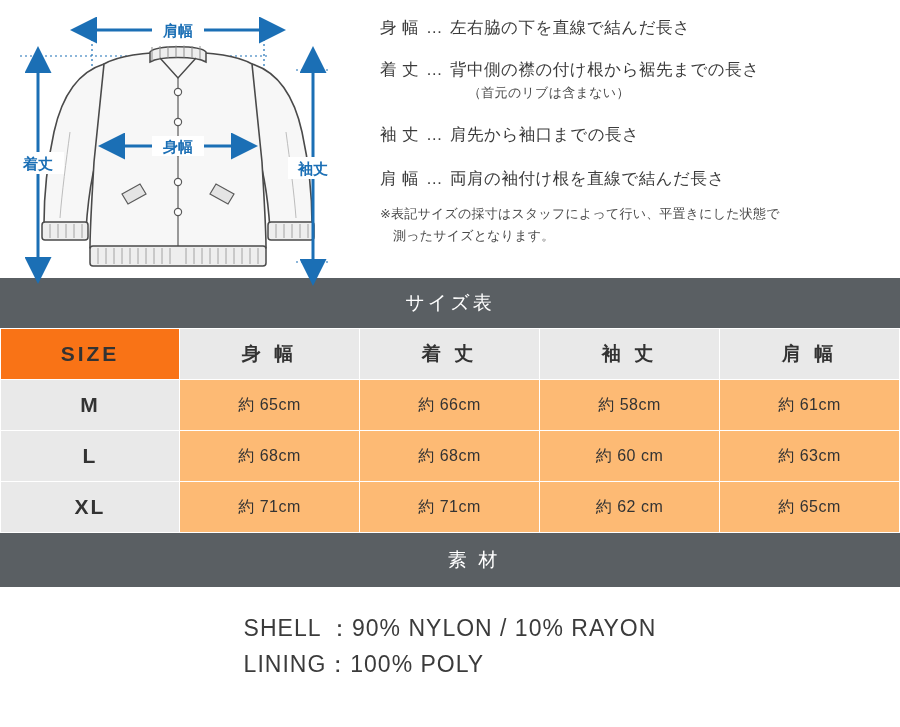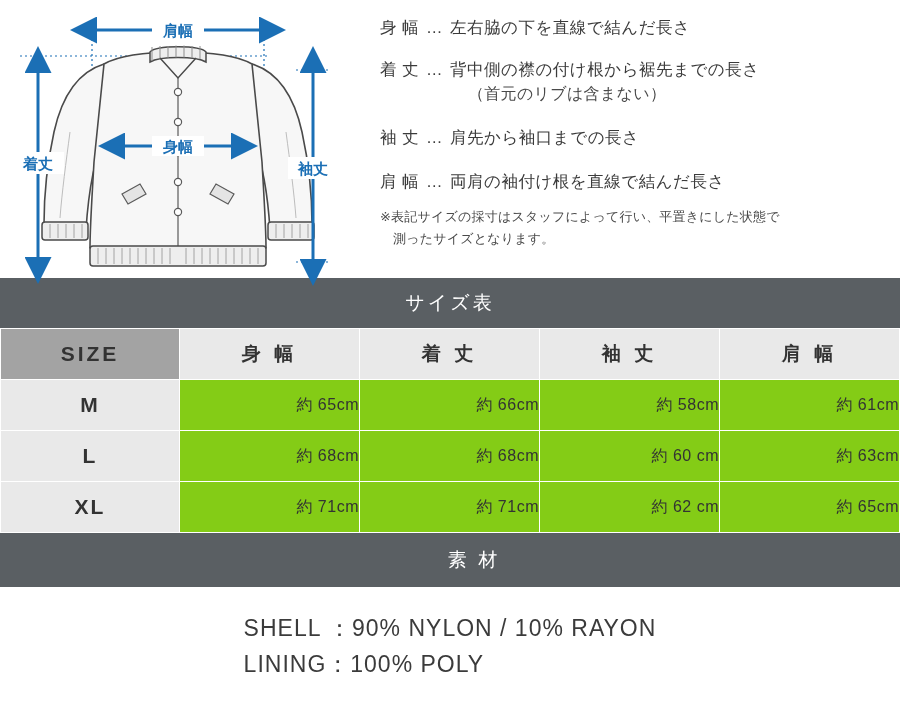--- a/index.html
+++ b/index.html
@@ -55,21 +55,21 @@
     white-space: nowrap;
   }
   .legend-row .desc {
     white-space: nowrap;
   }
   .r1 { margin-top: 17px; }
   .r2 { margin-top: 20px; }
   .r3 { margin-top: 22px; }
   .r4 { margin-top: 22px; }
   .sub-note {
-    font-size: 16px;
+    font-size: 13px;
     color: #4a4a4a;
     margin-top: 3px;
     margin-left: 88px;
     letter-spacing: 0.3px;
   }
   .foot-note {
     margin-top: 13px;
     font-size: 13px;
     color: #4a4a4a;
     line-height: 1.7;
@@ -105,46 +105,45 @@
   }
   table.size-table th,
   table.size-table td {
     border: 1px solid #ffffff;
     text-align: center;
     height: 50px;
     padding: 0;
   }
   table.size-table th.hdr-size {
     width: 178px;
-    background: #a3a3a3;
+    background: #f97316;
     font-size: 21px;
     letter-spacing: 3px;
     color: #333;
     font-weight: bold;
   }
   table.size-table th.hdr-col {
     background: #e9e9e9;
     font-size: 19px;
     letter-spacing: 4px;
     color: #333;
     font-weight: bold;
   }
   table.size-table td.size-label {
     background: #e9e9e9;
     font-size: 21px;
     letter-spacing: 2px;
     font-weight: bold;
     color: #333;
   }
   table.size-table td.val {
-    background: #84cc16;
+    background: #fdba74;
     font-size: 16px;
     color: #333;
     letter-spacing: 0.5px;
-    text-align: right;
   }
 
   
   .material {
     text-align: center;
     padding-top: 24px;
   }
   .material .line {
     font-size: 23px;
     color: #3b3b3b;

